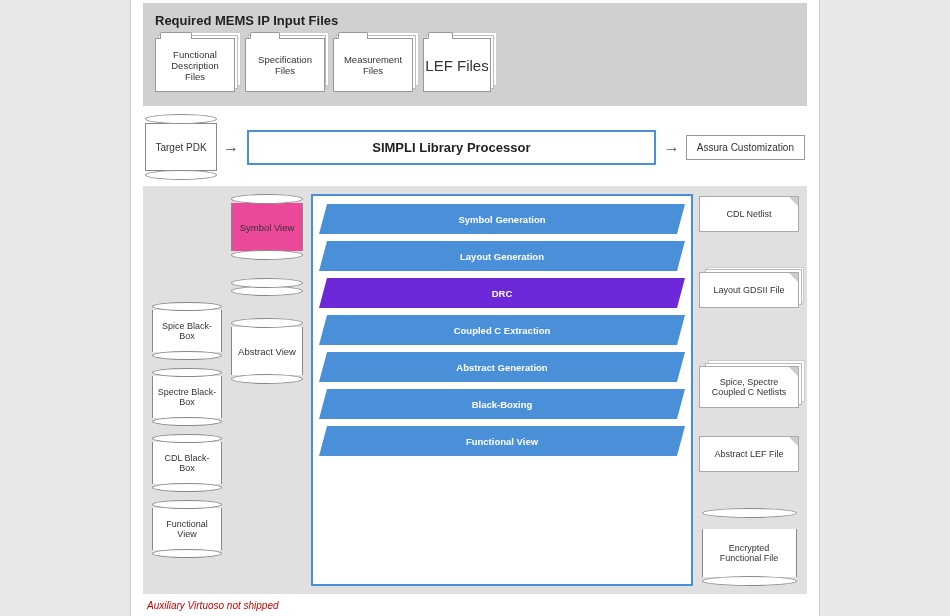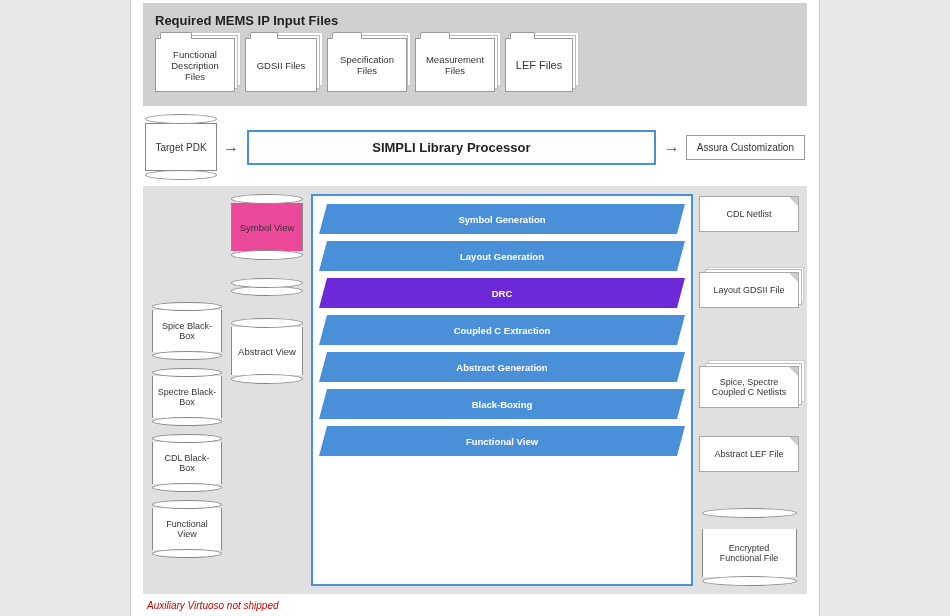--- a/index.html
+++ b/index.html
@@ -24,28 +24,20 @@
 
       <div style="position:relative;width:80px;">
         <div style="position:absolute;top:-6px;left:6px;width:80px;min-height:54px;background:white;border:1.5px solid #ccc;z-index:0;"></div>
         <div style="position:absolute;top:-3px;left:3px;width:80px;min-height:54px;background:white;border:1.5px solid #bbb;z-index:1;"></div>
         <div style="position:relative;background:white;border:1.5px solid #999;width:80px;min-height:54px;display:flex;align-items:center;justify-content:center;text-align:center;font-size:9.5px;color:#333;padding:6px 4px;z-index:2;">
           <span>Functional Description Files</span>
           <div style="position:absolute;top:-7px;left:4px;width:32px;height:7px;background:white;border:1.5px solid #999;border-bottom:none;border-radius:2px 2px 0 0;z-index:3;"></div>
         </div>
       </div>
 
-      <div style="position:relative;width:72px;">
-        <div style="position:absolute;top:-6px;left:6px;width:72px;min-height:54px;background:white;border:1.5px solid #ccc;z-index:0;"></div>
-        <div style="position:absolute;top:-3px;left:3px;width:72px;min-height:54px;background:white;border:1.5px solid #bbb;z-index:1;"></div>
-        <div style="position:relative;background:white;border:1.5px solid #999;width:72px;min-height:54px;display:flex;align-items:center;justify-content:center;text-align:center;font-size:9.5px;color:#333;padding:6px 4px;z-index:2;">
-          <span>GDSII Files</span>
-          <div style="position:absolute;top:-7px;left:4px;width:28px;height:7px;background:white;border:1.5px solid #999;border-bottom:none;border-radius:2px 2px 0 0;z-index:3;"></div>
-        </div>
-      </div>
 
       <div style="position:relative;width:78px;">
         <div style="position:absolute;top:-6px;left:6px;width:78px;min-height:54px;background:white;border:1.5px solid #ccc;z-index:0;"></div>
         <div style="position:absolute;top:-3px;left:3px;width:78px;min-height:54px;background:white;border:1.5px solid #bbb;z-index:1;"></div>
         <div style="position:relative;background:white;border:1.5px solid #999;width:80px;min-height:54px;display:flex;align-items:center;justify-content:center;text-align:center;font-size:9.5px;color:#333;padding:6px 4px;z-index:2;">
           <span>Specification Files</span>
           <div style="position:absolute;top:-7px;left:4px;width:30px;height:7px;background:white;border:1.5px solid #999;border-bottom:none;border-radius:2px 2px 0 0;z-index:3;"></div>
         </div>
       </div>
 
@@ -54,21 +46,21 @@
         <div style="position:absolute;top:-3px;left:3px;width:80px;min-height:54px;background:white;border:1.5px solid #bbb;z-index:1;"></div>
         <div style="position:relative;background:white;border:1.5px solid #999;width:80px;min-height:54px;display:flex;align-items:center;justify-content:center;text-align:center;font-size:9.5px;color:#333;padding:6px 4px;z-index:2;">
           <span>Measurement Files</span>
           <div style="position:absolute;top:-7px;left:4px;width:30px;height:7px;background:white;border:1.5px solid #999;border-bottom:none;border-radius:2px 2px 0 0;z-index:3;"></div>
         </div>
       </div>
 
       <div style="position:relative;width:68px;">
         <div style="position:absolute;top:-6px;left:6px;width:68px;min-height:54px;background:white;border:1.5px solid #ccc;z-index:0;"></div>
         <div style="position:absolute;top:-3px;left:3px;width:68px;min-height:54px;background:white;border:1.5px solid #bbb;z-index:1;"></div>
-        <div style="position:relative;background:white;border:1.5px solid #999;width:68px;min-height:54px;display:flex;align-items:center;justify-content:center;text-align:center;font-size:11px;color:#333;padding:6px 8px;z-index:2;">
+        <div style="position:relative;background:white;border:1.5px solid #999;width:68px;min-height:54px;display:flex;align-items:center;justify-content:center;text-align:center;font-size:15px;color:#333;padding:6px 0;z-index:2;">
           <span>LEF Files</span>
           <div style="position:absolute;top:-7px;left:4px;width:25px;height:7px;background:white;border:1.5px solid #999;border-bottom:none;border-radius:2px 2px 0 0;z-index:3;"></div>
         </div>
       </div>
 
     </div>
   </div>
 
   <div style="display:flex;align-items:center;justify-content:space-between;margin-bottom:6px;padding:0 2px;">
 

